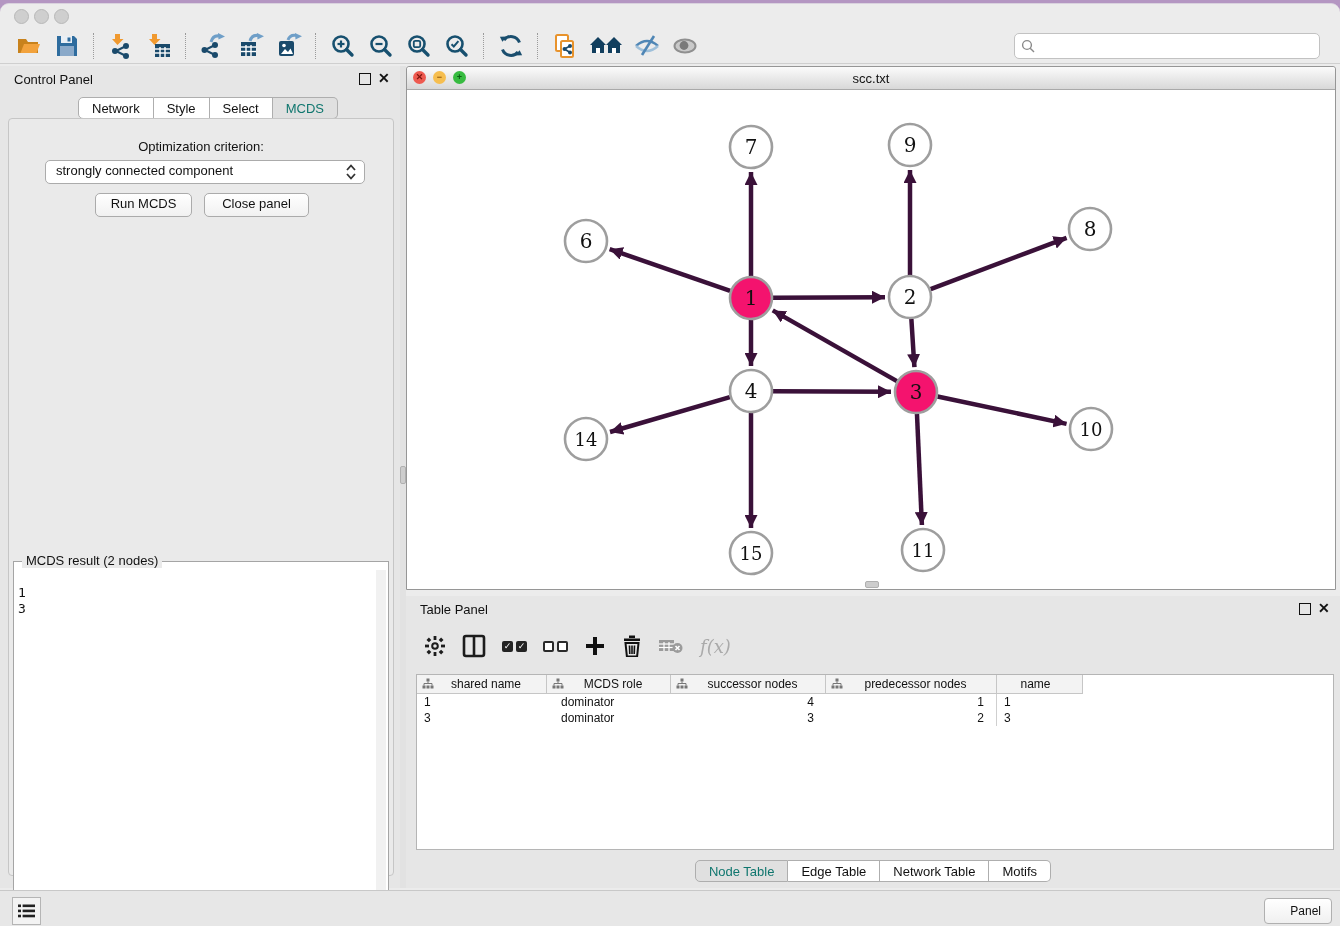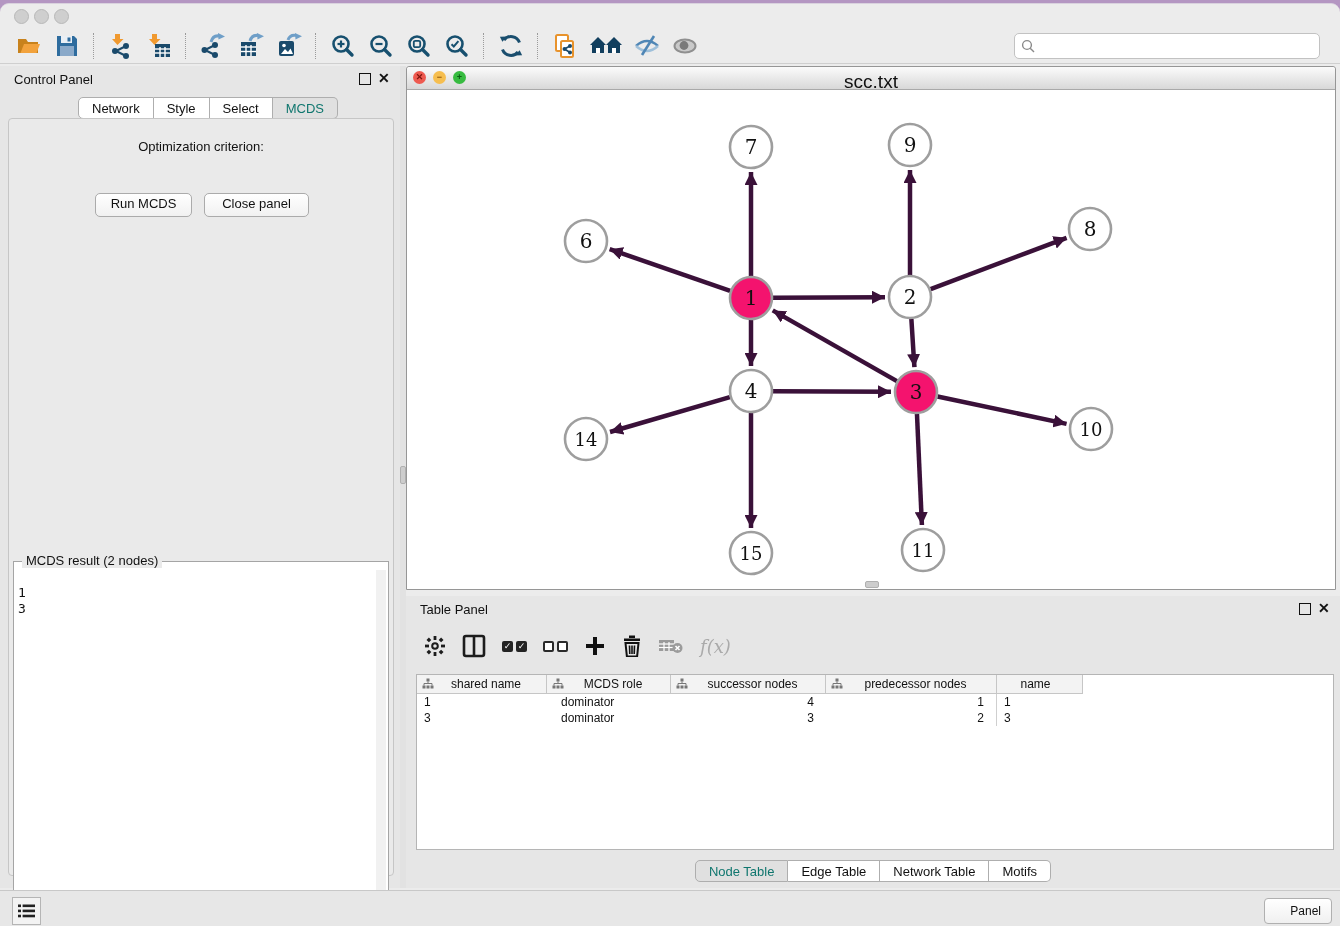--- a/index.html
+++ b/index.html
@@ -58,21 +58,21 @@
   #divider-v{left:400px;top:66px;width:6px;height:822px;background:#e2e2e2;}
   .grip{position:absolute;background:#cdcdcd;border:1px solid #b0b0b0;border-radius:2px;}
   
   #net-window{left:406px;top:66px;width:930px;height:524px;border:1px solid #969696;
       background:#fff;border-radius:3px 3px 0 0;}
   #net-titlebar{position:absolute;left:0;top:0;width:100%;height:22px;
       background:linear-gradient(#fbfbfb,#d8d8d8);border-bottom:1px solid #a9a9a9;
       border-radius:3px 3px 0 0;}
   .mac-dot{position:absolute;top:4px;width:13px;height:13px;border-radius:50%;
       font-size:9px;font-weight:bold;text-align:center;line-height:13px;}
-  #net-title{position:absolute;left:0;top:4px;width:100%;text-align:center;font-size:19px;color:#111;}
+  #net-title{position:absolute;left:0;top:4px;width:100%;text-align:center;font-size:13px;color:#111;}
   #graph-svg{position:absolute;left:0;top:22px;}
   
   #table-panel{left:406px;top:596px;width:934px;height:292px;background:#e6e6e6;}
   #tp-toolbar{position:absolute;left:10px;top:30px;height:40px;display:flex;align-items:center;}
   .tp-ic{margin:0 8px;display:flex;align-items:center;}
   .chk{width:11px;height:11px;border-radius:2px;display:inline-block;}
   .chk.on{background:#232323;color:#fff;font-size:9px;line-height:11px;text-align:center;}
   .chk.off{border:2px solid #2a2a2a;background:#fff;box-sizing:border-box;}
   #fx-ic{font-family:"DejaVu Serif",serif;font-style:italic;font-size:18px;color:#aaa;}
   #tp-table{position:absolute;left:10px;top:78px;width:916px;height:174px;background:#fff;
@@ -275,20 +275,29 @@
     <span class="close-ic" style="left:378px">✕</span>
   </div>
   <div id="cp-tabs" class="seg">
     <span class="tab">Network</span>
     <span class="tab">Style</span>
     <span class="tab">Select</span>
     <span class="tab sel-gray">MCDS</span>
   </div>
   <div id="cp-content">
     <div id="opt-label">Optimization criterion:</div>
+    <div id="opt-select">
+      <span>strongly connected component</span>
+      <span id="opt-stepper">
+        <svg width="14" height="18" viewBox="0 0 14 18">
+            <path d="M3 7l4-4.5L11 7" stroke="#333" stroke-width="1.8" fill="none"></path>
+            <path d="M3 11l4 4.5L11 11" stroke="#333" stroke-width="1.8" fill="none"></path>
+          </svg>
+      </span>
+    </div>
     <div class="btn" style="left:86px;top:74px;width:95px">Run MCDS</div>
     <div class="btn" style="left:195px;top:74px;width:103px">Close panel</div>
     <div id="mcds-group">
       <span id="mcds-group-label">MCDS result (2 nodes)</span>
       <pre id="mcds-text">1
 3</pre>
       <div id="mcds-scroll"></div>
     </div>
   </div>
 </div>

